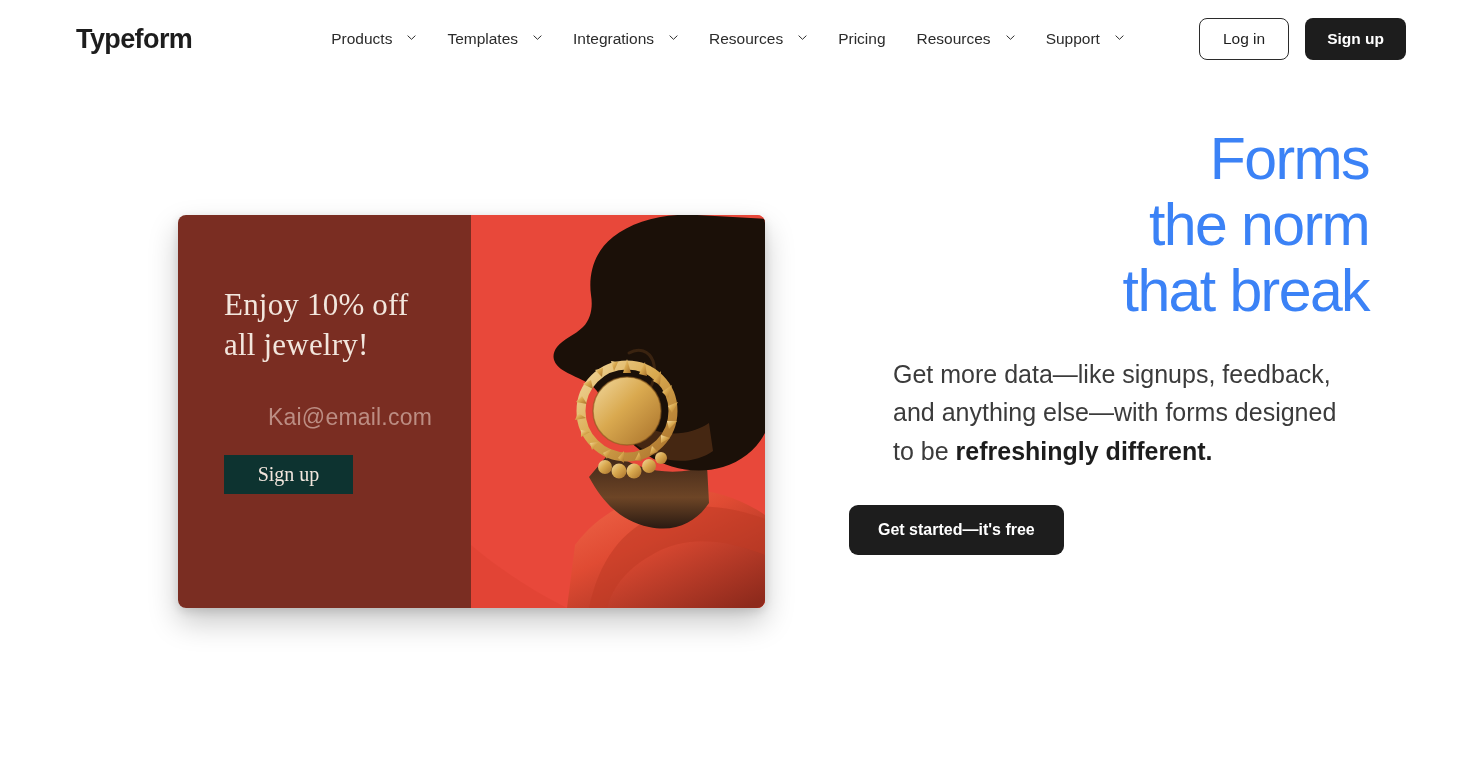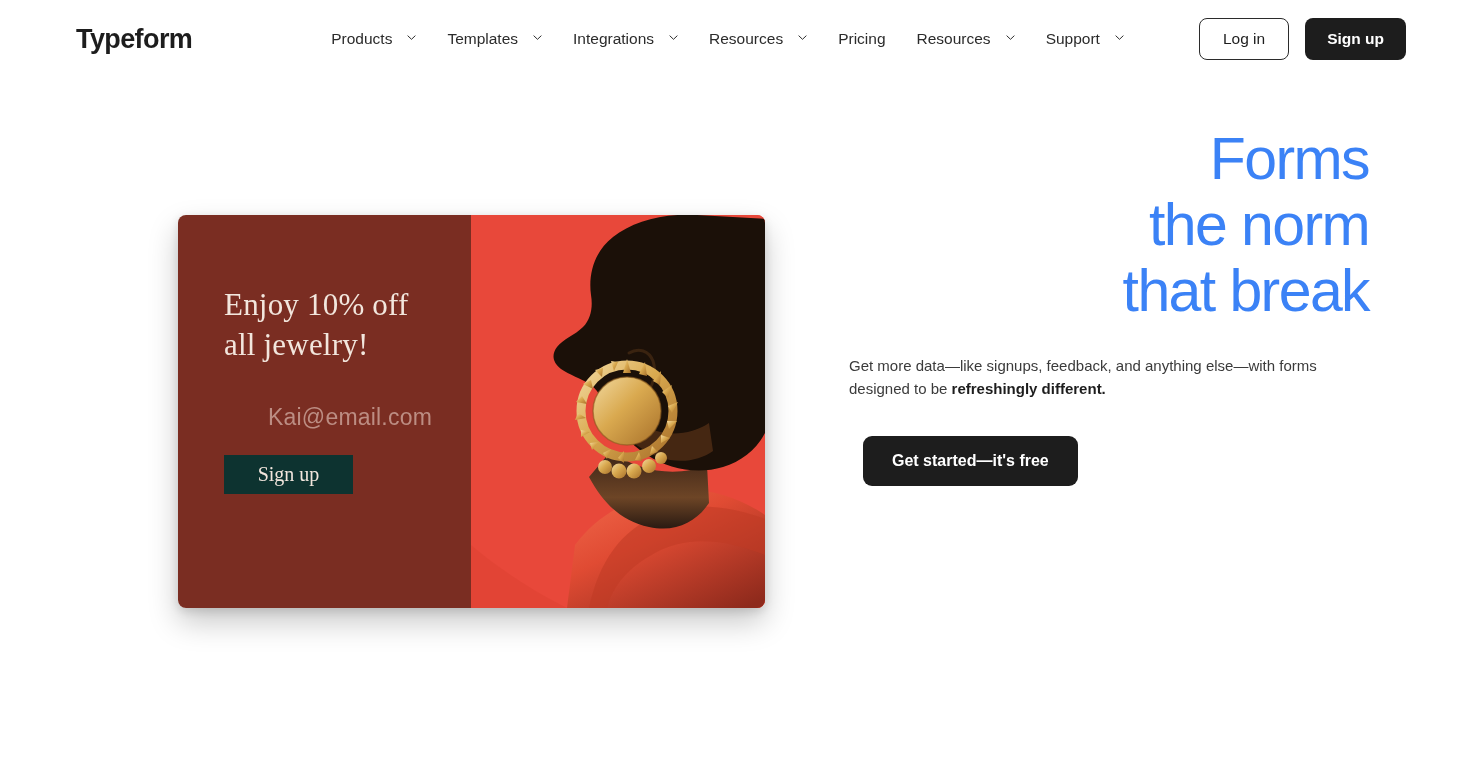--- a/index.html
+++ b/index.html
@@ -158,39 +158,39 @@
   .headline {
     font-size: 59px;
     line-height: 1.12;
     font-weight: 300;
     color: #3b82f6;
     letter-spacing: -1.6px;
     text-align: right;
   }
   .subcopy {
     margin-top: 31px;
-    font-size: 15px;
+    font-size: 25px;
     line-height: 1.53;
     color: #3b3b3b;
     width: 470px;
+    margin-left: 44px;
   }
   .subcopy b { font-weight: 700; color: #1d1d1d; }
   .btn-cta {
     margin-top: 35px;
     background: #1d1d1d;
     color: #ffffff;
     border: none;
     border-radius: 9px;
     font-size: 16px;
     font-weight: 700;
     font-family: "Liberation Sans", sans-serif;
     padding: 16px 29px;
     cursor: pointer;
     line-height: 1.1;
-    margin-left: 14px;
   }
 </style>
 </head>
 <body>
 
 <header class="header">
 
   <div class="logo">Typeform</div>
 
   <nav class="nav">

